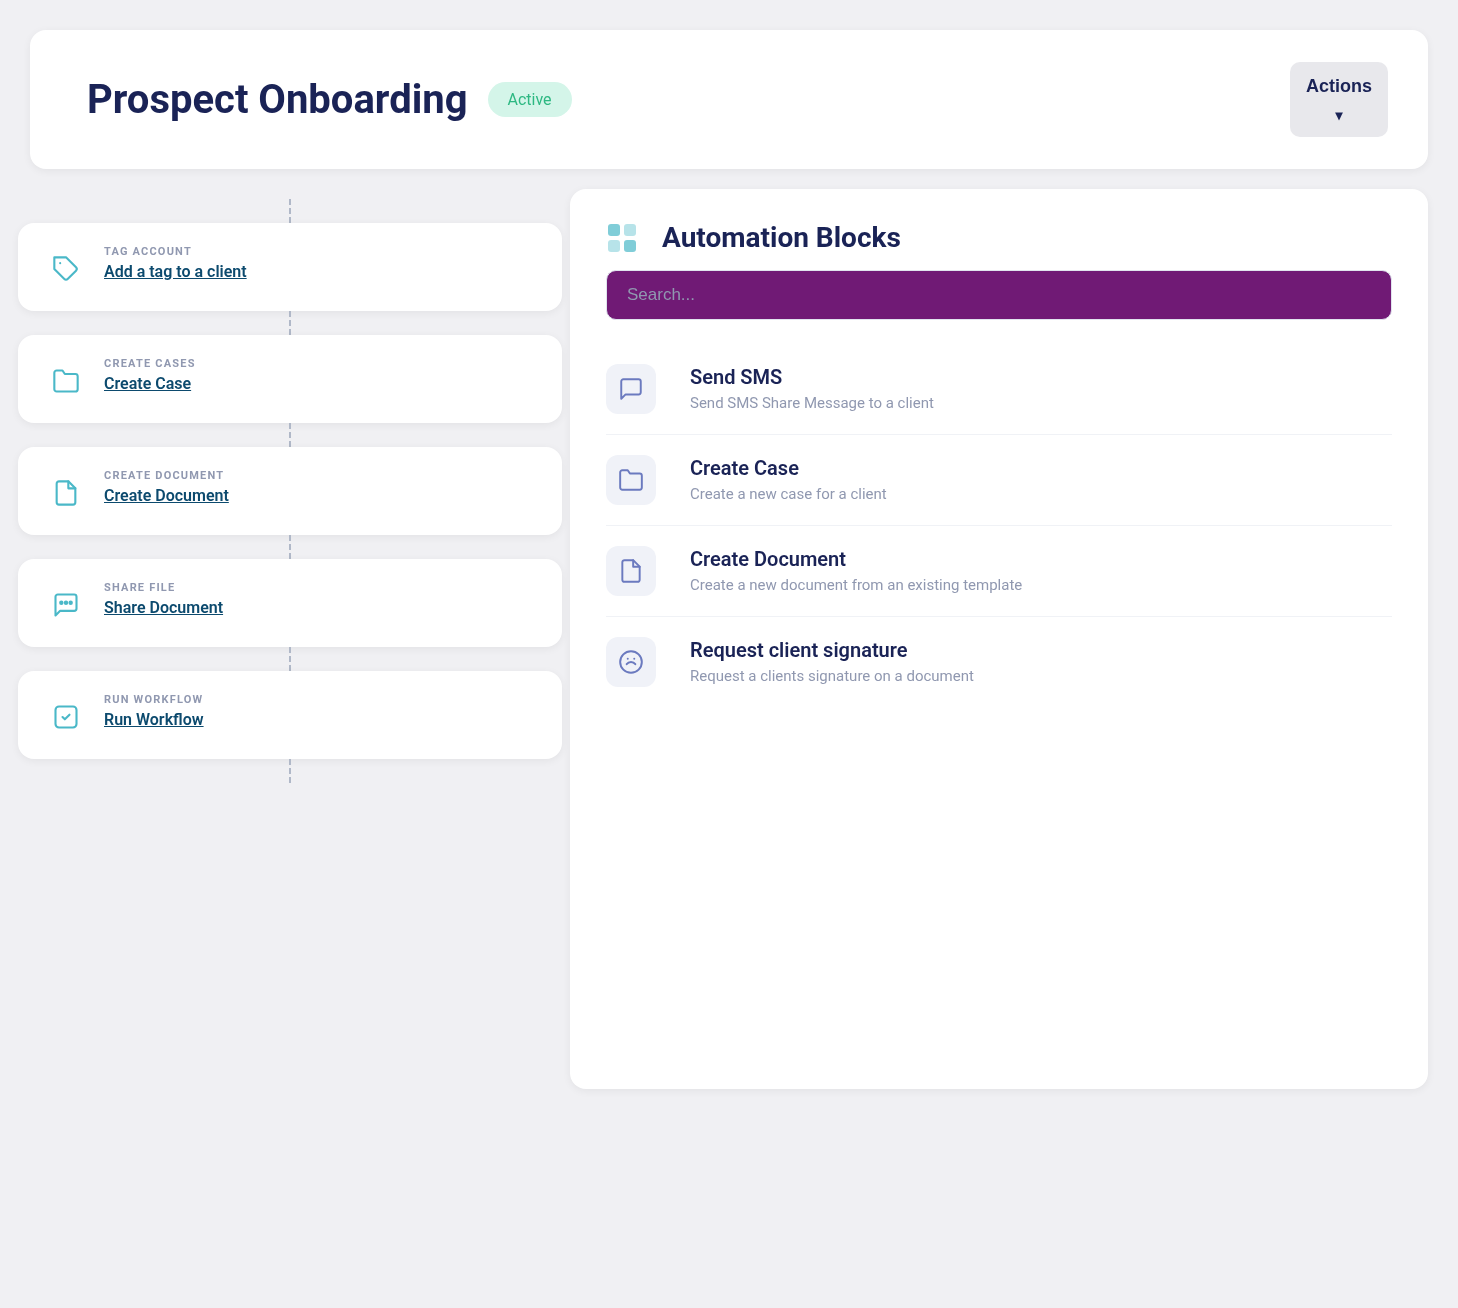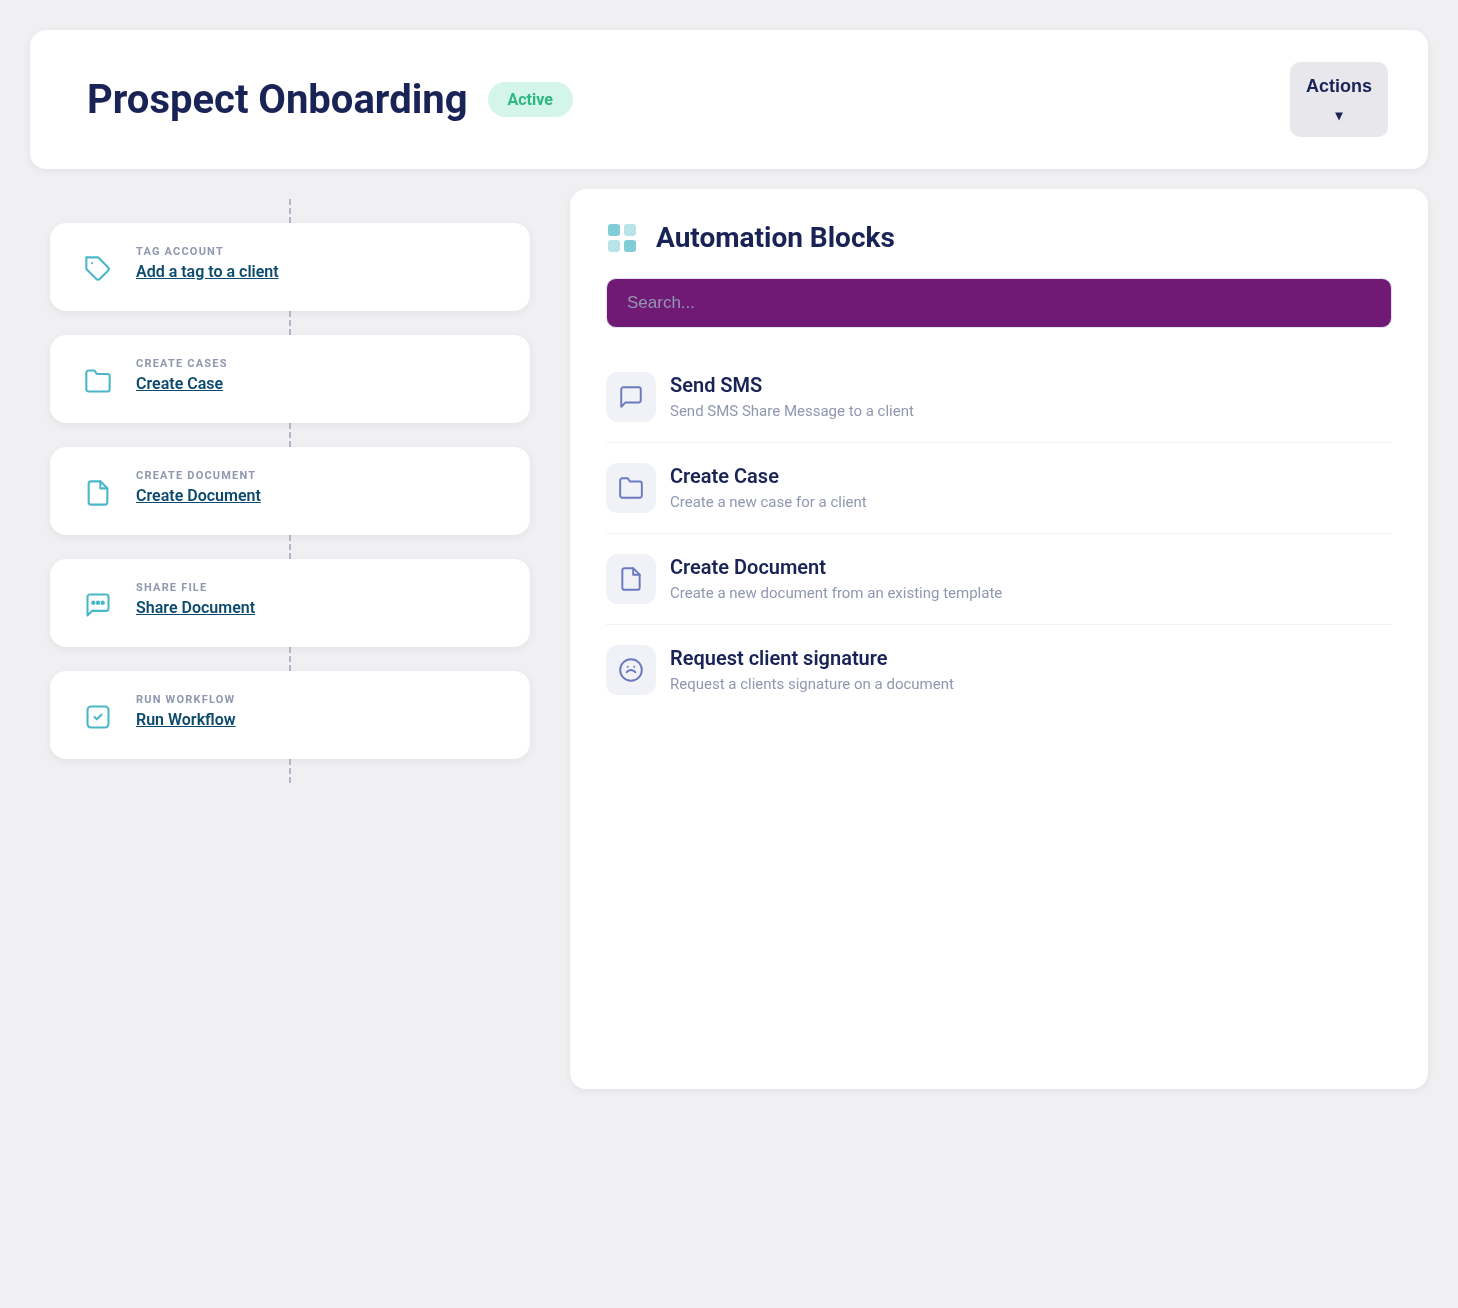--- a/index.html
+++ b/index.html
@@ -40,21 +40,21 @@
       color: #1a2356;
       margin-left: 17px;
     }
 
     .status-badge {
       background: #d4f5e9;
       color: #2db882;
       border-radius: 999px;
       padding: 8px 20px;
       font-size: 16px;
-      font-weight: 700;
+      font-weight: 400;
     }
 
     .actions-btn {
       background: #e8e8ec;
       border: none;
       border-radius: 10px;
       padding: 14px 16px;
       font-size: 18px;
       font-weight: 600;
       color: #1a2356;
@@ -91,21 +91,21 @@
       width: 2px;
       height: 24px;
       border-left: 2px dashed #b0b8c8;
       margin: 0 auto;
     }
 
     .workflow-card {
       background: #ffffff;
       border-radius: 16px;
       padding: 22px 28px;
-      width: 480px;
+      width: 544px;
       box-shadow: 0 2px 8px rgba(0,0,0,0.06);
       display: flex;
       align-items: flex-start;
       gap: 18px;
       cursor: pointer;
     }
 
     .workflow-icon-wrap {
       width: 40px;
       height: 40px;
@@ -148,22 +148,22 @@
       background: #ffffff;
       border-radius: 16px;
       padding: 32px 36px;
       box-shadow: 0 2px 8px rgba(0,0,0,0.06);
       min-height: 900px;
     }
 
     .automation-header {
       display: flex;
       align-items: center;
-      gap: 18px;
-      margin-bottom: 24px;
+      gap: 24px;
+      margin-bottom: 16px;
     }
 
     .automation-grid-icon {
       display: flex;
       align-items: center;
       justify-content: center;
     }
 
     .automation-title {
       font-size: 28px;
@@ -189,21 +189,21 @@
 
     .automation-list {
       display: flex;
       flex-direction: column;
       gap: 0;
     }
 
     .automation-item {
       display: flex;
       align-items: flex-end;
-      gap: 14px;
+      gap: 34px;
       padding: 20px 0;
       border-bottom: 1px solid #f0f2f6;
       cursor: pointer;
     }
 
     .automation-item:last-child {
       border-bottom: none;
     }
 
     .automation-item-icon {

